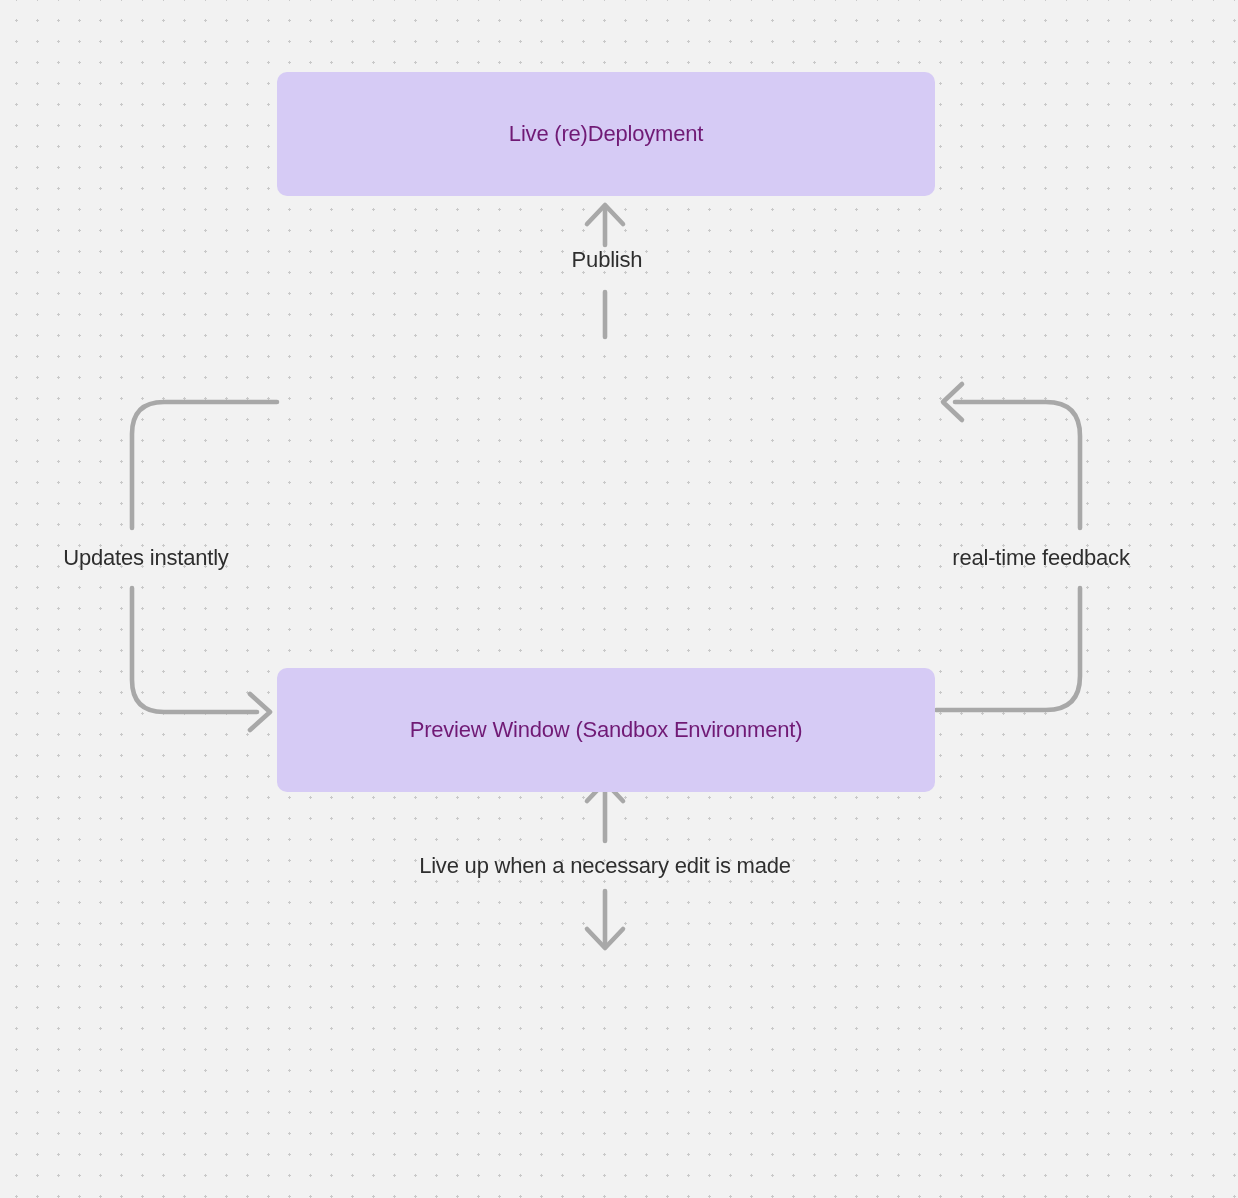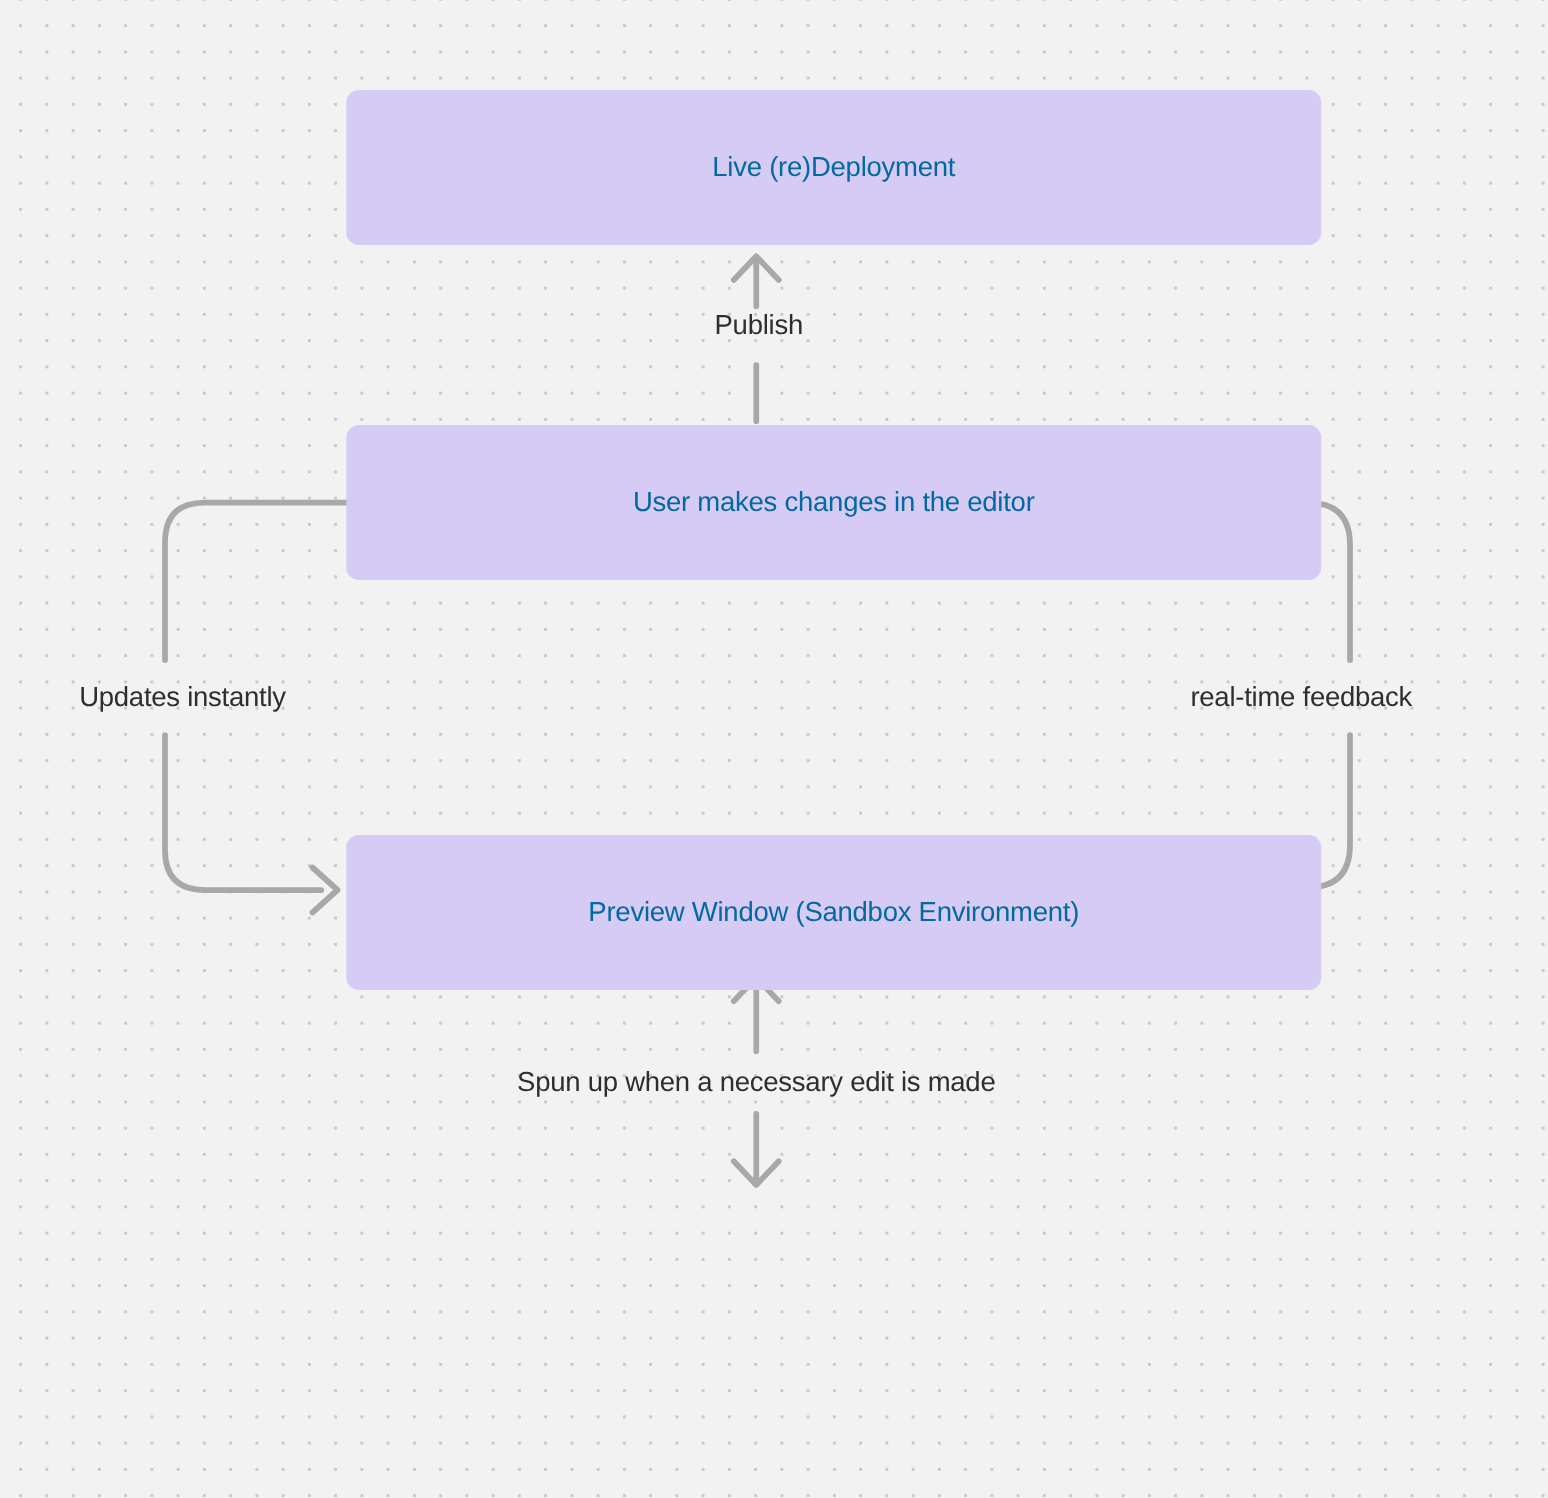--- a/index.html
+++ b/index.html
@@ -27,31 +27,31 @@
   .edges-svg path {
     fill: none;
     stroke: #a8a8a8;
     stroke-width: 4.6;
     stroke-linecap: round;
     stroke-linejoin: round;
   }
   .node {
     position: absolute;
     left: 277px;
-    width: 780px;
+    width: 658px;
     height: 124px;
     background: #d6cbf5;
     border-radius: 10px;
     display: flex;
     align-items: center;
     justify-content: center;
     text-align: center;
     font-size: 22px;
     letter-spacing: -0.2px;
-    color: #0369a1;
+    color: #701a75;
     cursor: default;
   }
   .node-live       { top: 72px;  }
   .node-editor     { top: 340px; }
   .node-preview    { top: 668px; }
   .node-devserver  { top: 958px; }
   .edge-label {
     position: absolute;
     transform: translate(-50%, -50%);
     white-space: nowrap;
@@ -94,26 +94,25 @@
       <path d="M605 784 L605 841"></path>
     </g>
     <g>
       <path d="M605 891 L605 946"></path>
       <path d="M587 929 L605 948 L623 929"></path>
     </g>
   </svg>
 
   <div class="node node-live">Live (re)Deployment</div>
 
-  <div class="node node-editor">User makes changes in the editor</div>
 
   <div class="node node-preview">Preview Window (Sandbox Environment)</div>
 
 
   <div class="edge-label label-publish">Publish</div>
 
   <div class="edge-label label-updates">Updates instantly</div>
 
   <div class="edge-label label-feedback">real-time feedback</div>
 
-  <div class="edge-label label-spunup">Spun up when a necessary edit is made</div>
+  <div class="edge-label label-spunup">Live up when a necessary edit is made</div>
 
 </div>
 
 </body></html>

